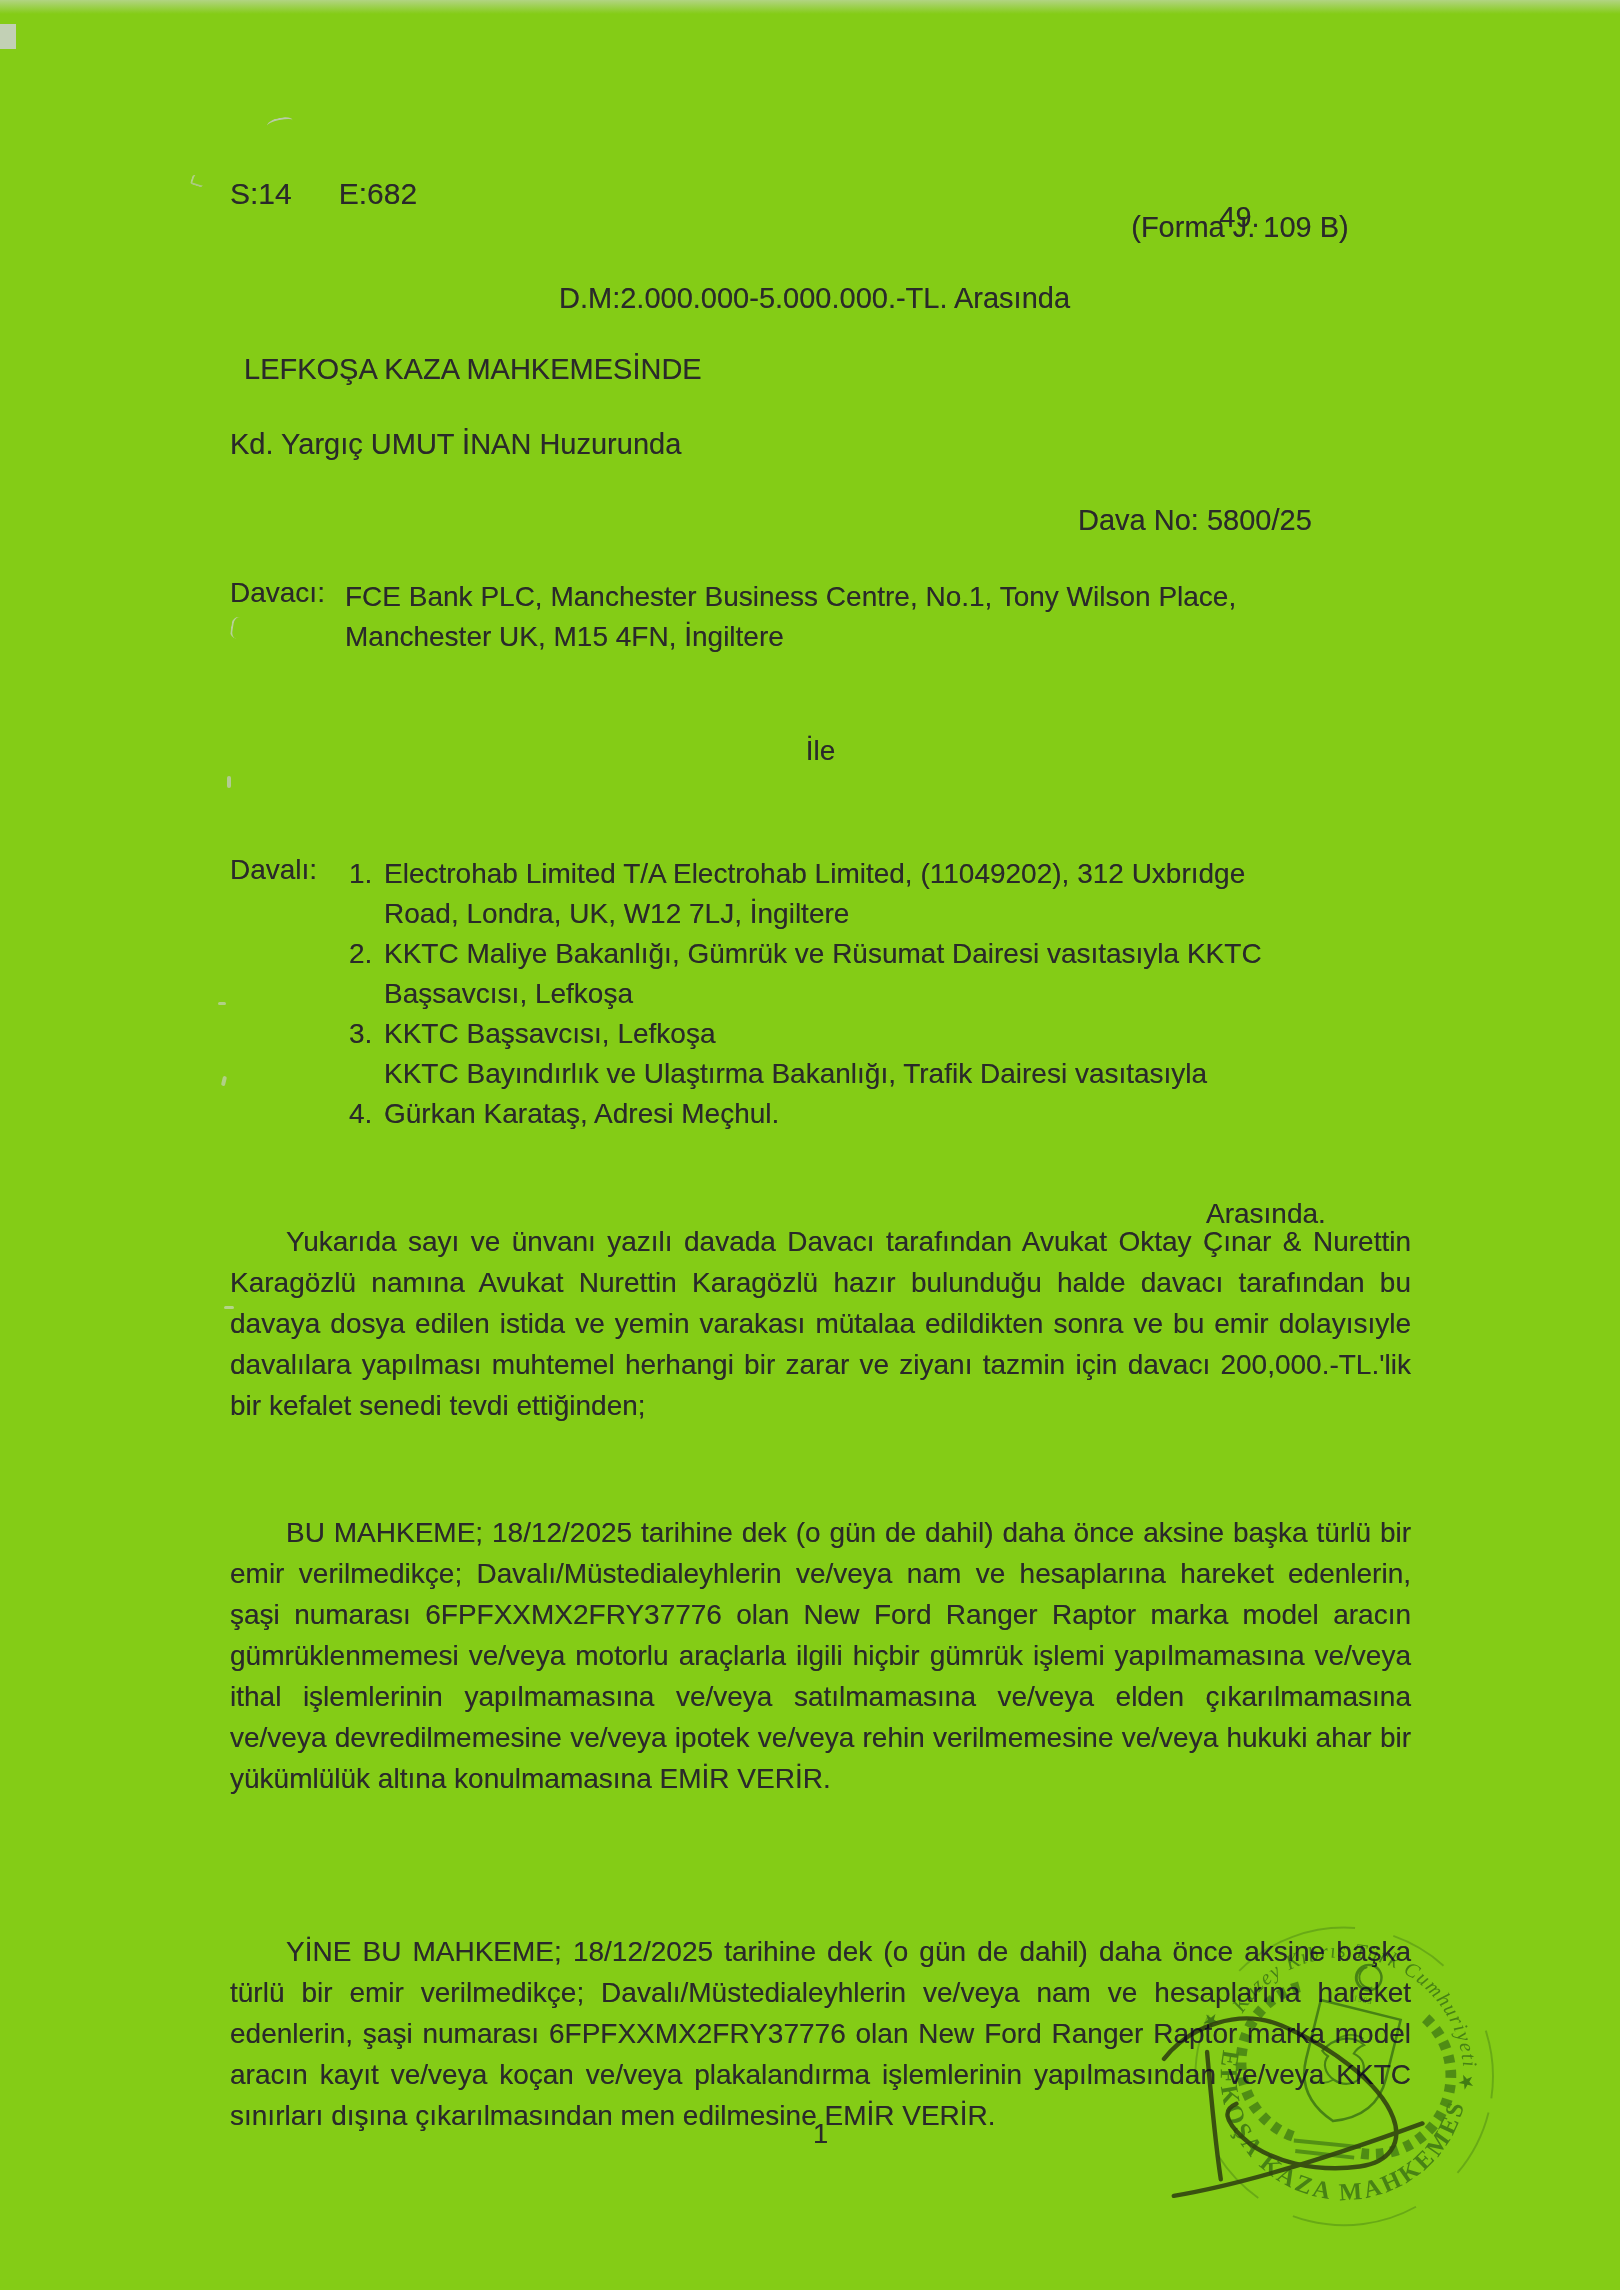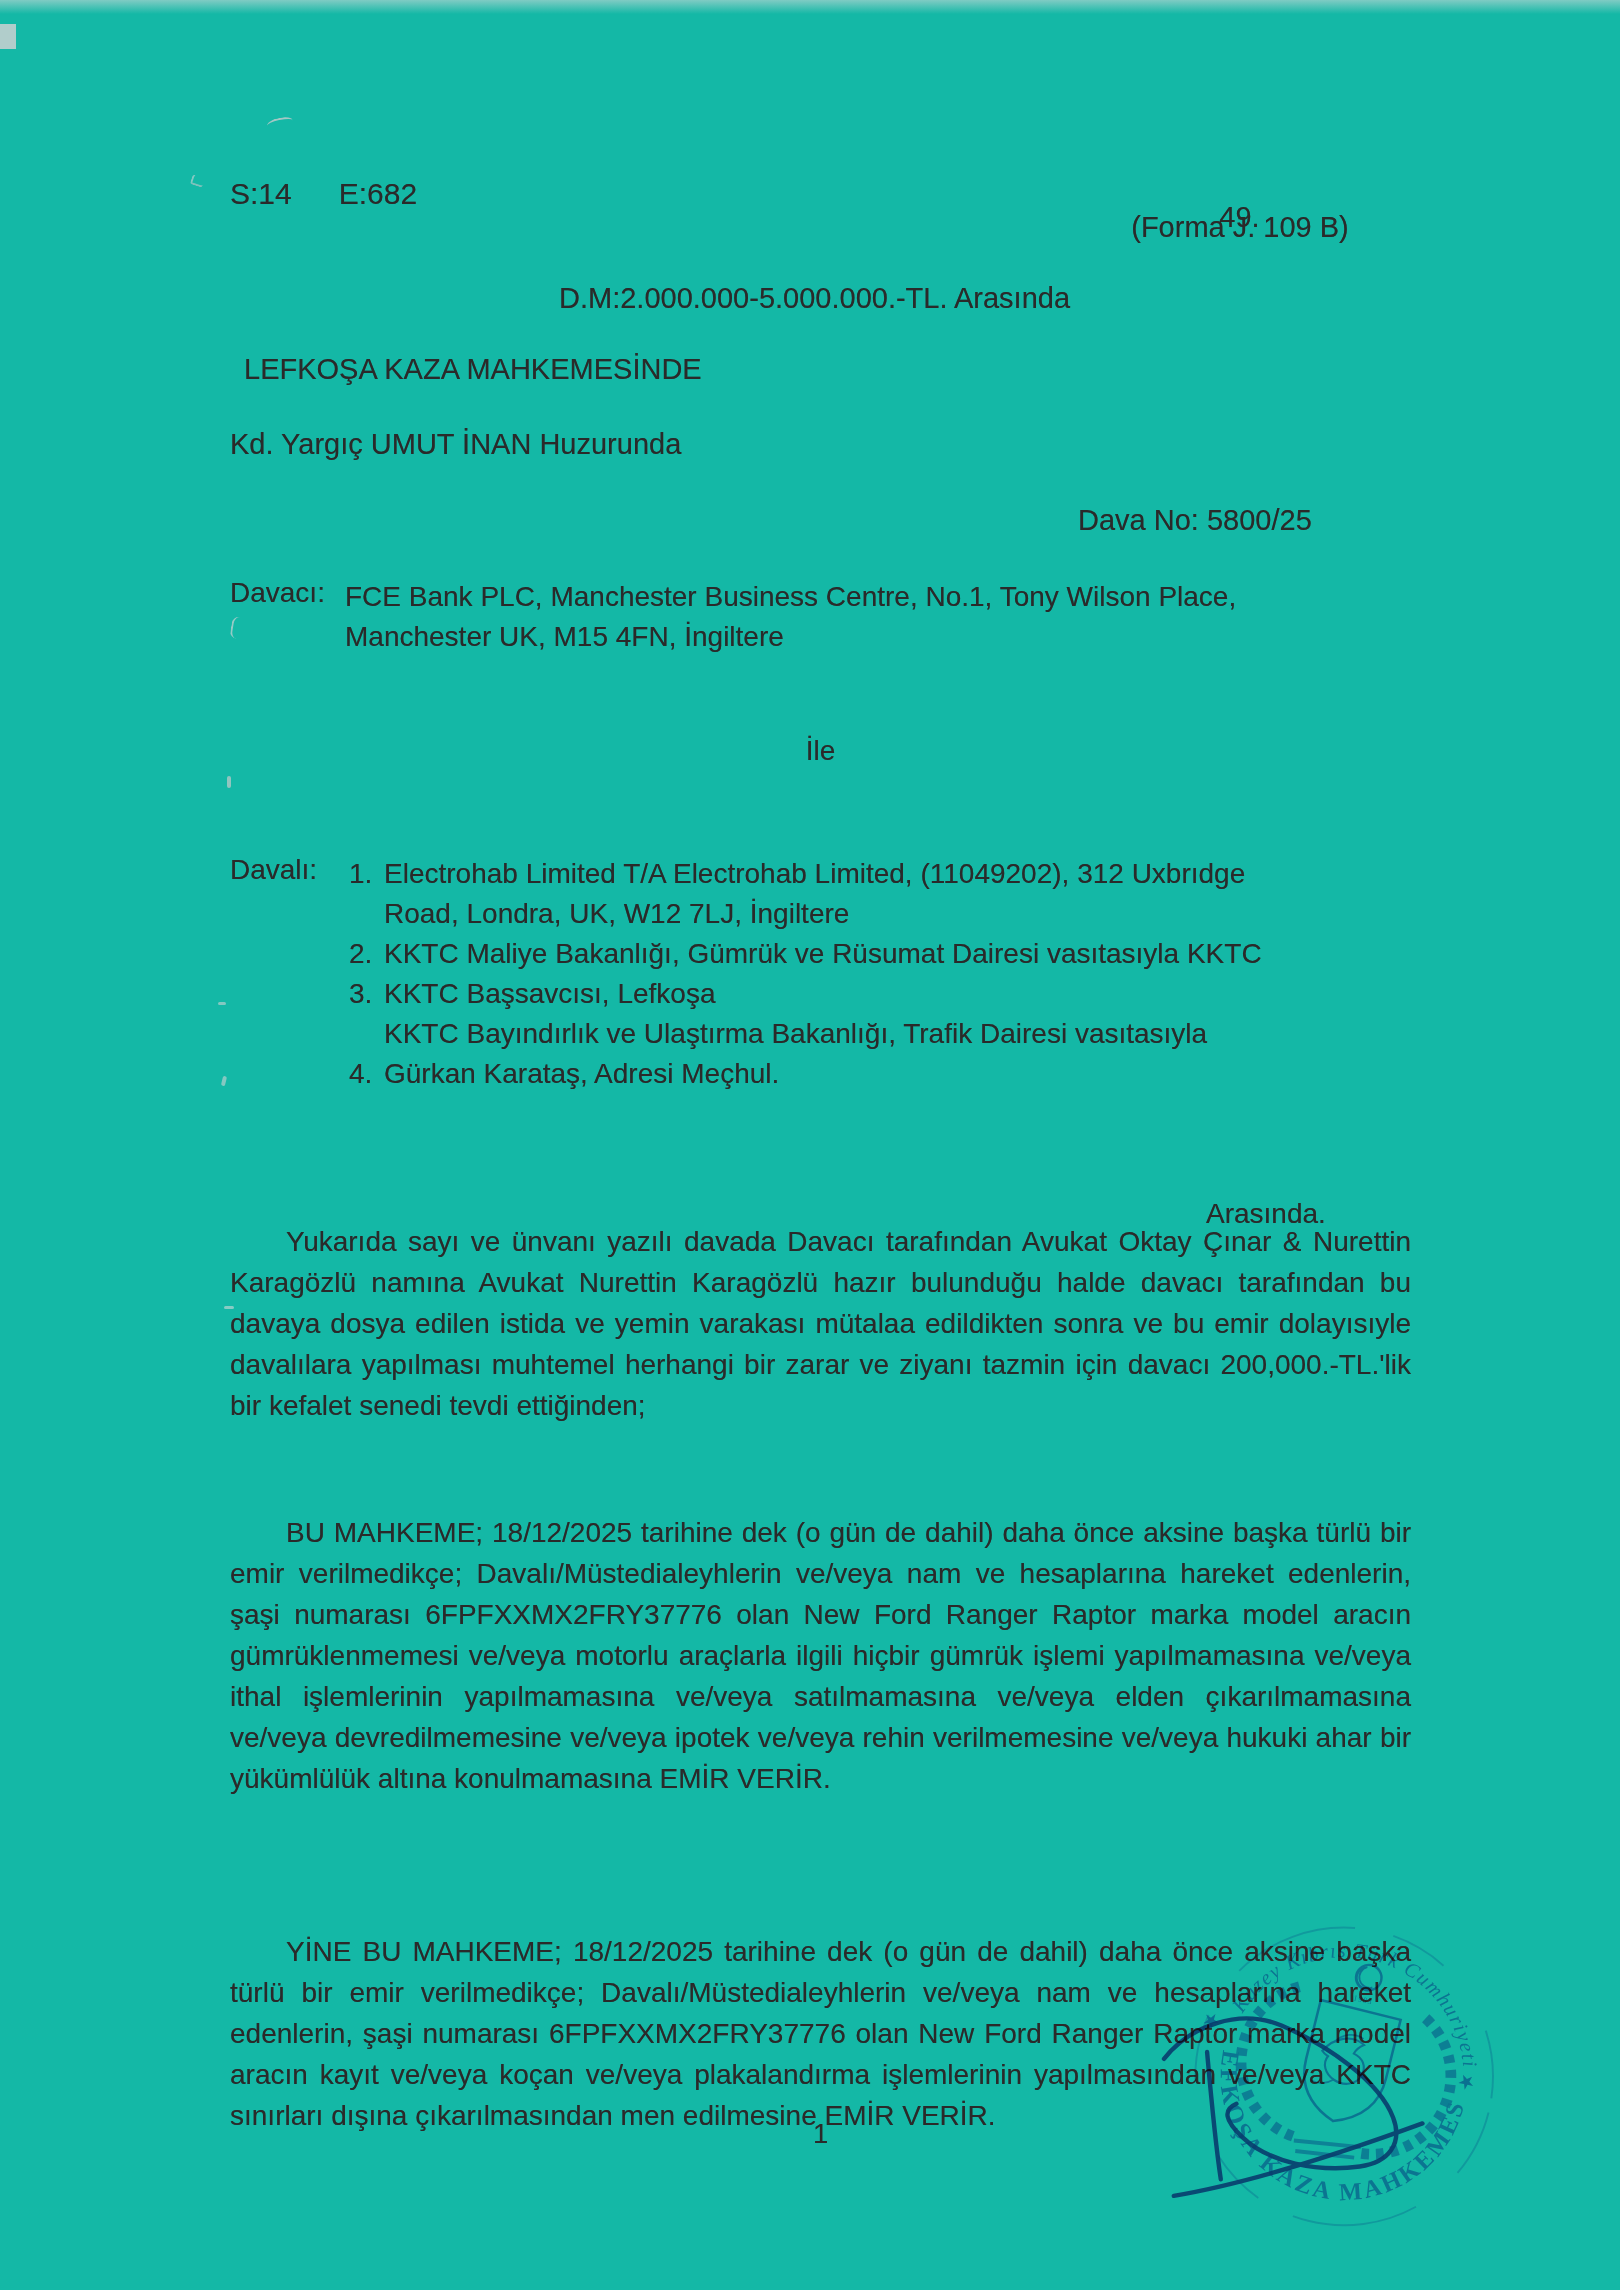--- a/index.html
+++ b/index.html
@@ -1,17 +1,17 @@
 <!DOCTYPE html>
 <html><head>
 <meta charset="utf-8">
 <style>
   html,body{margin:0;padding:0;background:#e9e9e9;}
   .page{
-    position:relative;width:1620px;height:2291px;background:#14b8a6;
+    position:relative;width:1620px;height:2291px;background:#84cc16;
     font-family:"Liberation Sans",sans-serif;color:#2a2a2a;overflow:hidden;
     text-rendering:optimizeLegibility;
   }
   .page *{box-sizing:border-box;}
   .ln{position:absolute;font-size:28px;white-space:nowrap;color:#2a2a2a;
       text-shadow:0 0 0.6px rgba(50,50,50,.55);}
   .gap{margin-left:47px;}
   .center{text-align:center;}
   .para{
     position:absolute;left:230px;width:1181px;font-size:28px;line-height:41px;
@@ -83,20 +83,21 @@
       <div class="num">1.</div>
       <div class="txt">
         <div>Electrohab Limited T/A Electrohab Limited, (11049202), 312 Uxbrıdge</div>
         <div>Road, Londra, UK, W12 7LJ, İngiltere</div>
       </div>
     </div>
     <div class="dav-item">
       <div class="num">2.</div>
       <div class="txt">
         <div>KKTC Maliye Bakanlığı, Gümrük ve Rüsumat Dairesi vasıtasıyla KKTC</div>
+        <div>Başsavcısı, Lefkoşa</div>
       </div>
     </div>
     <div class="dav-item">
       <div class="num">3.</div>
       <div class="txt">
         <div>KKTC Başsavcısı, Lefkoşa</div>
         <div>KKTC Bayındırlık ve Ulaştırma Bakanlığı, Trafik Dairesi vasıtasıyla</div>
       </div>
     </div>
     <div class="dav-item">

